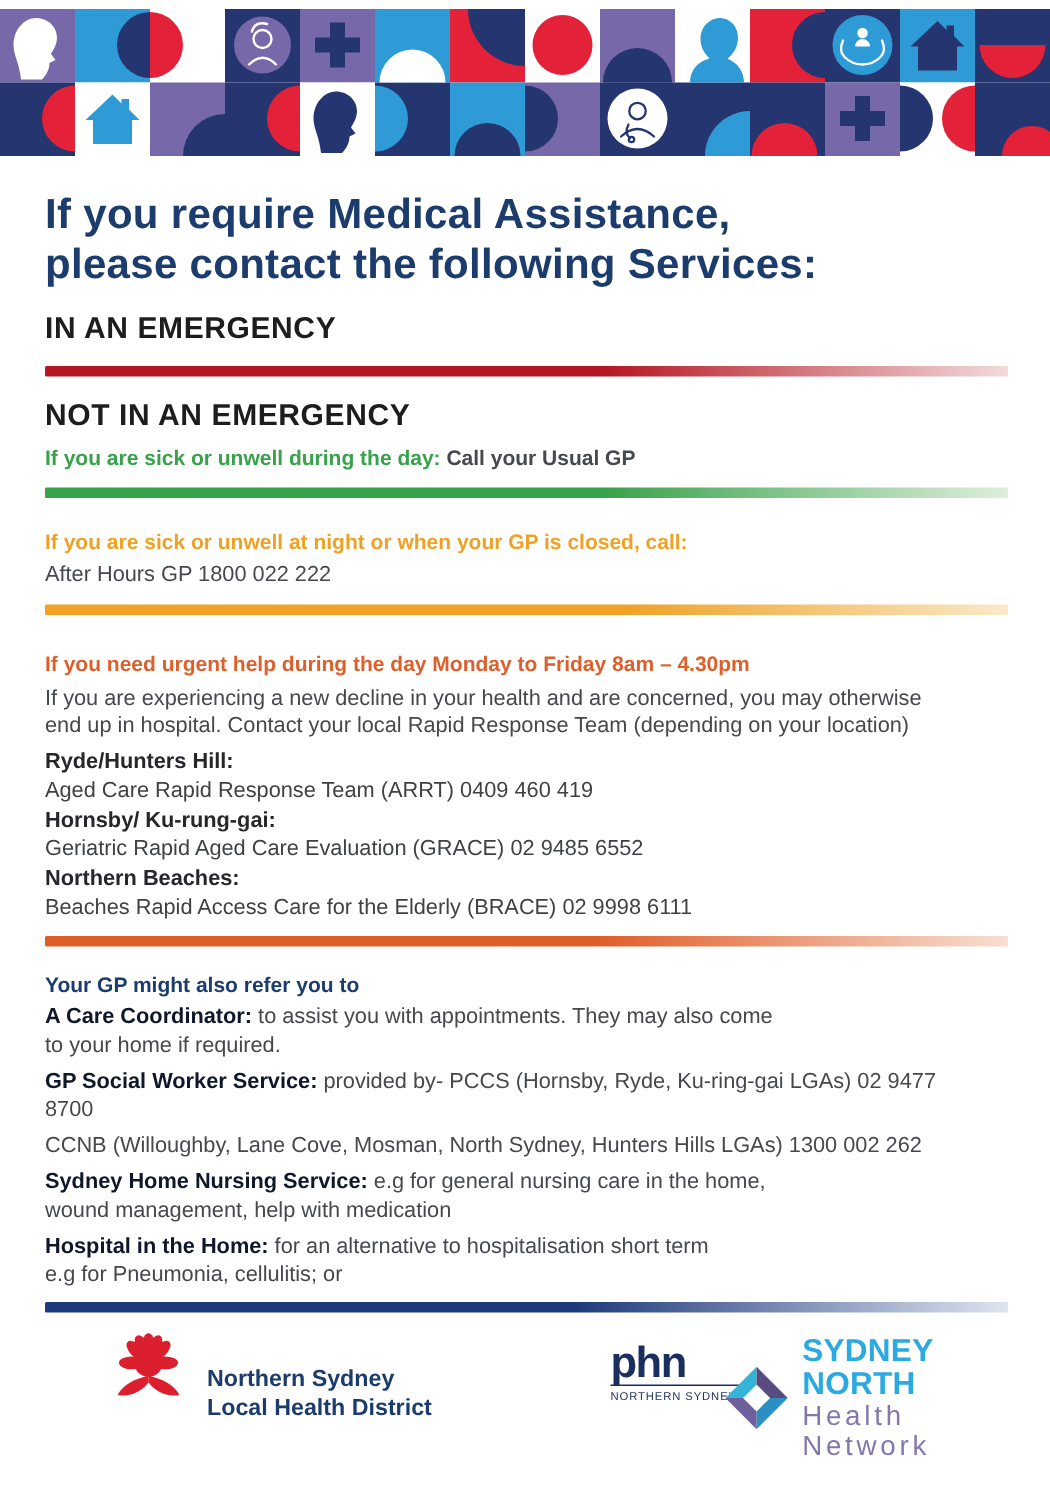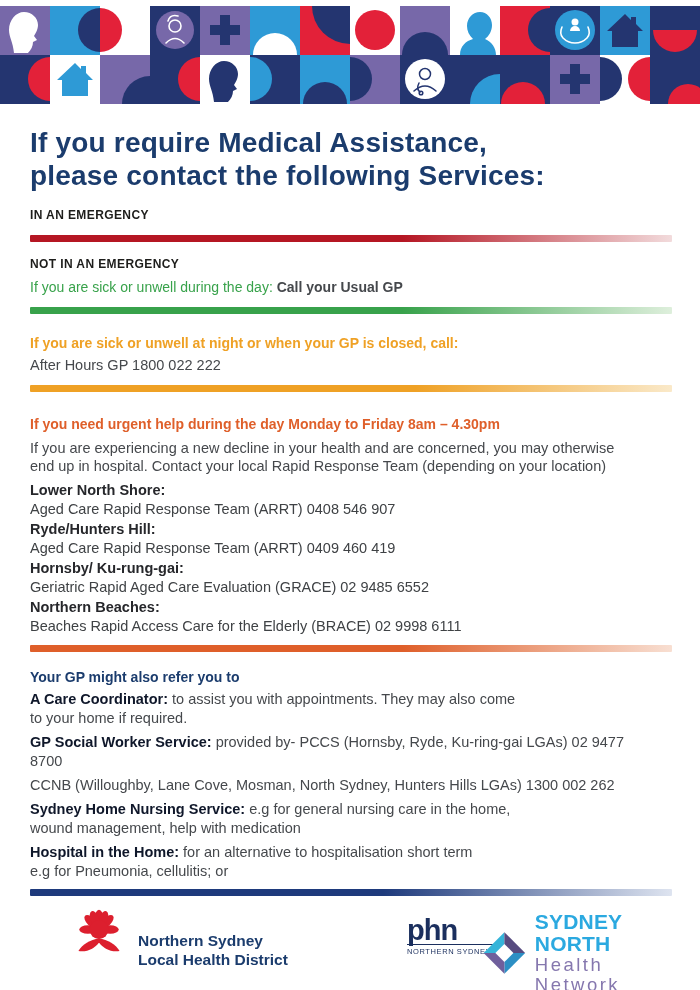--- a/index.html
+++ b/index.html
@@ -2,31 +2,31 @@
 <html style="--navy: #243570; --red: #E32139; --light-blue: #2E9AD6; --purple: #7768A9; --white: #FFFFFF; --title-navy: #1B3C6D; --heading-black: #1D1D1B; --emergency-red: #C32032; --bar-red: #B51623; --green: #38A24B; --amber: #EFA125; --vermillion: #DF5F2A; --bar-navy: #1E3A7C; --nsw-red: #DC1F2E; --phn-navy: #1B2F5E; --snhn-blue: #2BA9E0; --snhn-purple: #8577AE; --snhn-teal: #35B4D9; --snhn-blue-mid: #2C8FC4; --snhn-purple-dark: #574B80; --snhn-purple-mid: #6F5F9C;"><head>
 <meta charset="utf-8">
 <style>
   html,body{margin:0;padding:0;background:#fff;}
   body{width:700px;height:990px;position:relative;overflow:hidden;
        font-family:"Liberation Sans",sans-serif;color:#3F4245;}
   .banner{display:block;margin-top:6px;}
   .content{padding:0 28px 0 30px;}
   .title{color:var(--title-navy);font-size:28px;line-height:33px;font-weight:600;
          margin:22px 0 0 0;letter-spacing:.2px;}
-  .sec-heading{font-size:12px;font-weight:700;color:var(--heading-black);
+  .sec-heading{font-size:20px;font-weight:700;color:var(--heading-black);
                letter-spacing:.4px;margin:16px 0 0 0;}
   .sec-heading.second{margin-top:15px;}
   .red-lead{color:var(--emergency-red);font-weight:700;font-size:13.5px;margin:7px 0 0 0;}
   .bar{height:7px;border-radius:1px;}
   .bar-red{margin-top:13px;background:linear-gradient(90deg,var(--bar-red) 0%,var(--bar-red) 58%,#F2DBDC 100%);}
   .bar-green{margin-top:11px;background:linear-gradient(90deg,var(--green) 0%,var(--green) 58%,#DEEFDC 100%);}
   .bar-amber{margin-top:12px;background:linear-gradient(90deg,var(--amber) 0%,var(--amber) 60%,#FAE9C9 100%);}
   .bar-verm{margin-top:9px;background:linear-gradient(90deg,var(--vermillion) 0%,var(--vermillion) 58%,#F8DFD2 100%);}
   .bar-navy{margin-top:8px;background:linear-gradient(90deg,var(--bar-navy) 0%,var(--bar-navy) 55%,#DEE4F0 100%);}
-  .inline-label{font-weight:400;}
+  .inline-label{font-weight:700;}
   .green-line{margin:7px 0 0 0;font-size:14px;line-height:18px;}
   .green-line .inline-label{color:var(--green);}
   .plain{color:#45484C;font-weight:700;}
   .orange-head{margin:20px 0 0 0;font-size:14px;font-weight:700;color:var(--amber);line-height:18px;}
   .after-hours{margin:5px 0 0 0;font-size:14.5px;color:#45484C;}
   .verm-head{margin:23px 0 0 0;font-size:14px;font-weight:700;color:var(--vermillion);line-height:18px;}
   .intro{margin:7px 0 0 0;font-size:14.5px;line-height:17.5px;color:#45484C;}
   .teams{margin-top:6px;}
   .team{margin:0 0 1px 0;font-size:14.5px;line-height:19px;}
   .team b{color:#26272B;}
@@ -142,21 +142,20 @@
   <p class="green-line"><span class="inline-label">If you are sick or unwell during the day:</span><span class="plain"> Call your Usual GP</span></p>
   <div class="bar bar-green"></div>
 
   <p class="orange-head">If you are sick or unwell at night or when your GP is closed, call:</p>
   <p class="after-hours">After Hours GP 1800 022 222</p>
   <div class="bar bar-amber"></div>
 
   <p class="verm-head">If you need urgent help during the day Monday to Friday 8am – 4.30pm</p>
   <p class="intro"><span>If you are experiencing a new decline in your health and are concerned, you may otherwise</span><br><span>end up in hospital. Contact your local Rapid Response Team (depending on your location)</span></p>
   <div class="teams">
-    <p class="team"><b>Lower North Shore:</b><br><span>Aged Care Rapid Response Team (ARRT) 0408 546 907</span></p>
     <p class="team"><b>Ryde/Hunters Hill:</b><br><span>Aged Care Rapid Response Team (ARRT) 0409 460 419</span></p>
     <p class="team"><b>Hornsby/ Ku-rung-gai:</b><br><span>Geriatric Rapid Aged Care Evaluation (GRACE) 02 9485 6552</span></p>
     <p class="team"><b>Northern Beaches:</b><br><span>Beaches Rapid Access Care for the Elderly (BRACE) 02 9998 6111</span></p>
   </div>
   <div class="bar bar-verm"></div>
 
   <p class="navy-head">Your GP might also refer you to</p>
   <p class="item"><b>A Care Coordinator:</b><span> to assist you with appointments. They may also come</span><br><span>to your home if required.</span></p>
   <p class="item"><b>GP Social Worker Service:</b><span> provided by- PCCS (Hornsby, Ryde, Ku-ring-gai LGAs) 02 9477</span><br><span>8700</span></p>
   <p class="item">CCNB (Willoughby, Lane Cove, Mosman, North Sydney, Hunters Hills LGAs) 1300 002 262</p>

